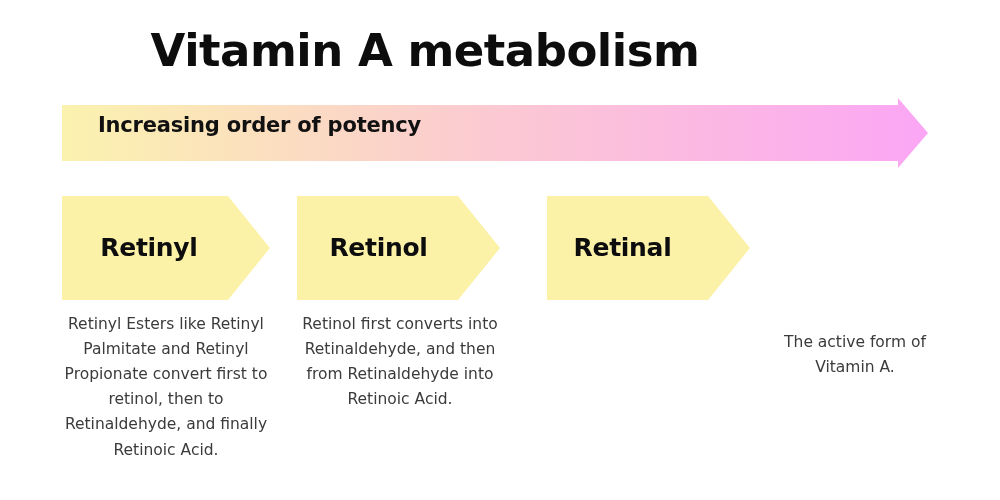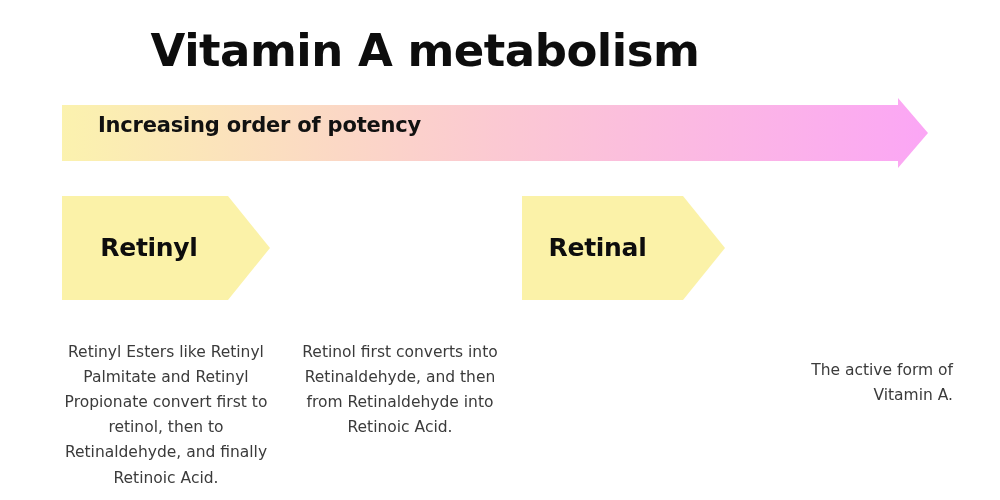--- a/index.html
+++ b/index.html
@@ -143,21 +143,20 @@
   
   .caption {
     position: absolute;
     top: 312px;
     text-align: center;
     font-family: "DejaVu Sans", sans-serif;
     font-size: 15.5px;
     font-weight: normal;
     color: #3b3b3b;
     line-height: 1.62;
-    margin-top: 28px;
   }
 </style>
 </head>
 <body>
 
 <div class="canvas">
 
   <div class="title">Vitamin A metabolism</div>
 
   <div class="potency-arrow">
@@ -182,30 +181,38 @@
           <polygon points="0,0 166,0 208,52 166,104 0,104" fill="#FBF2A8"></polygon>
         </svg>
       </div>
       <div class="chev-label two-line">
         <span>
           <span>Retinyl</span><br>
         </span>
       </div>
     </div>
 
-
-    <div class="stage" style="left:510px; width:203px;padding-left:12px;">
+    <div class="stage" style="left:297px; width:203px;">
       <div class="chev-wrap">
         <svg viewBox="0 0 203 104" preserveAspectRatio="none">
           <polygon points="0,0 161,0 203,52 161,104 0,104" fill="#FBF2A8"></polygon>
         </svg>
       </div>
+      <div class="chev-label one-line">Retinol</div>
+    </div>
+
+    <div class="stage" style="left:535px; width:203px;padding-left:12px;">
+      <div class="chev-wrap">
+        <svg viewBox="0 0 203 104" preserveAspectRatio="none">
+          <polygon points="0,0 161,0 203,52 161,104 0,104" fill="#FBF2A8"></polygon>
+        </svg>
+      </div>
       <div class="chev-label one-line">Retinal</div>
     </div>
 
 
   </div>
 
   <div class="caption" style="left:58px; width:216px;">Retinyl Esters like Retinyl Palmitate and Retinyl Propionate convert first to retinol, then to Retinaldehyde, and finally Retinoic Acid.</div>
   <div class="caption" style="left:292px; width:216px;">Retinol first converts into Retinaldehyde, and then from Retinaldehyde into Retinoic Acid.</div>
-  <div class="caption" style="left:757px; width:196px; top:330px;text-align:right;">The active form of Vitamin A.</div>
+  <div class="caption" style="left:757px; width:196px; top:330px;">The active form of Vitamin A.</div>
 
 </div>
 
 </body></html>

